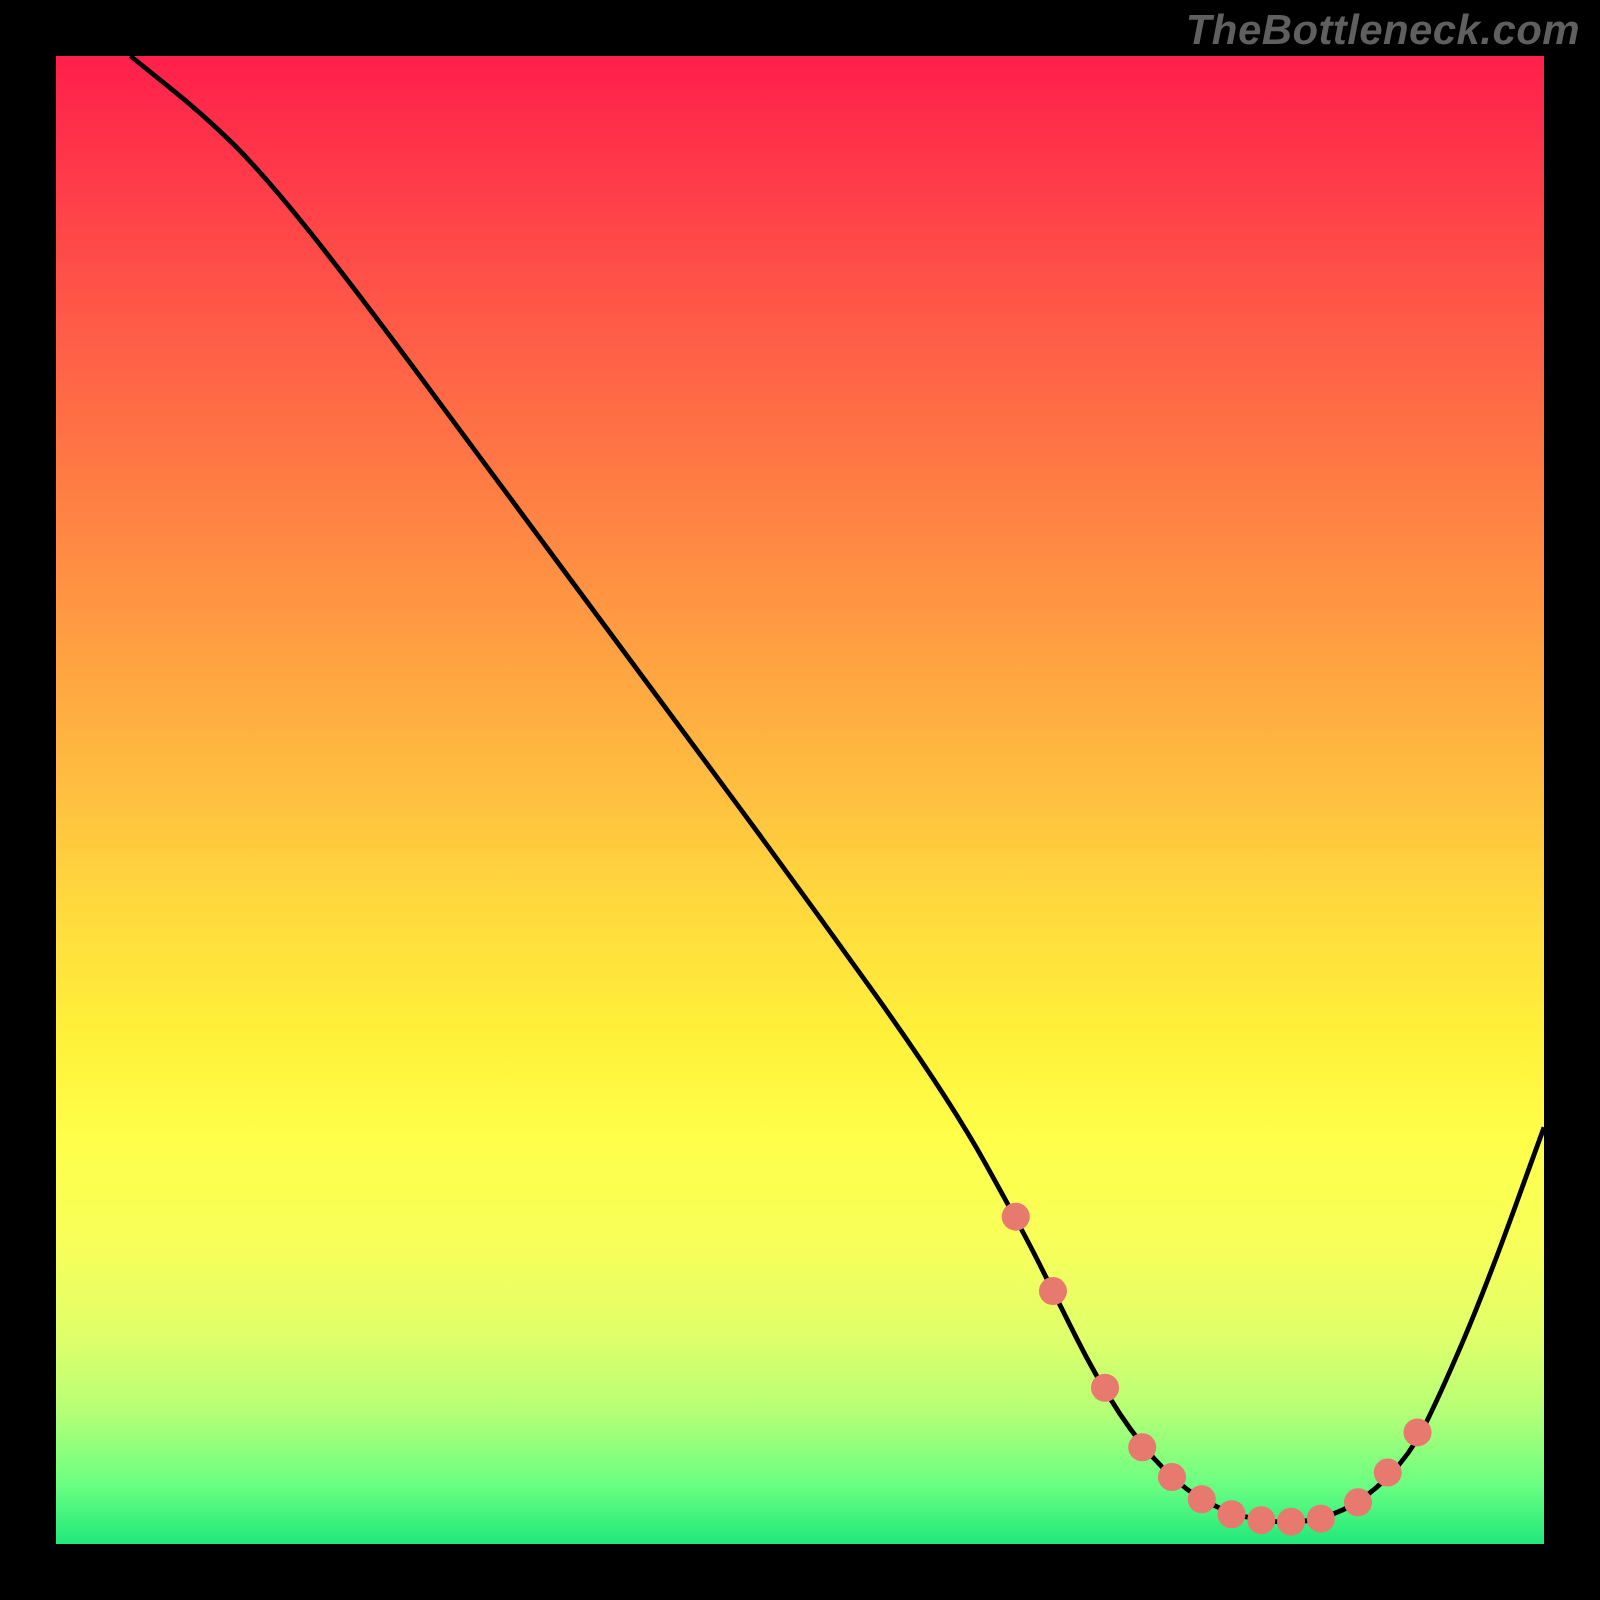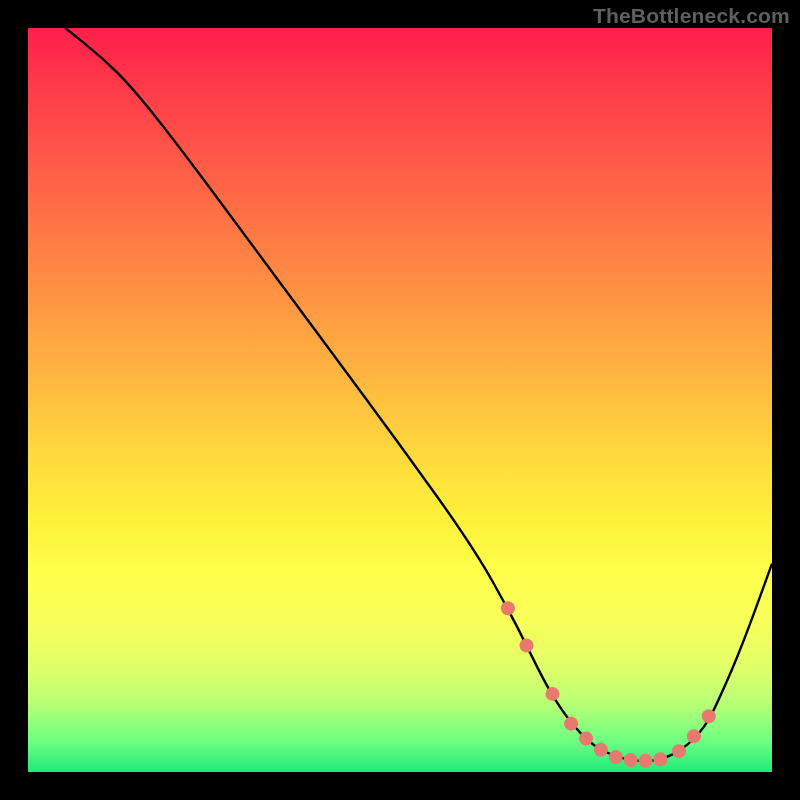--- a/index.html
+++ b/index.html
@@ -19,20 +19,21 @@
   }
   .watermark {
     position: absolute;
     top: 4px;
     right: 10px;
     color: #5f5f5f;
     font-size: 21px;
     font-weight: 600;
     letter-spacing: 0.2px;
     z-index: 10;
+    font-style: italic;
   }
   .plot {
     position: absolute;
     left: 28px;
     top: 28px;
     width: 744px;
     height: 744px;
     
     background: linear-gradient(
       to bottom,

